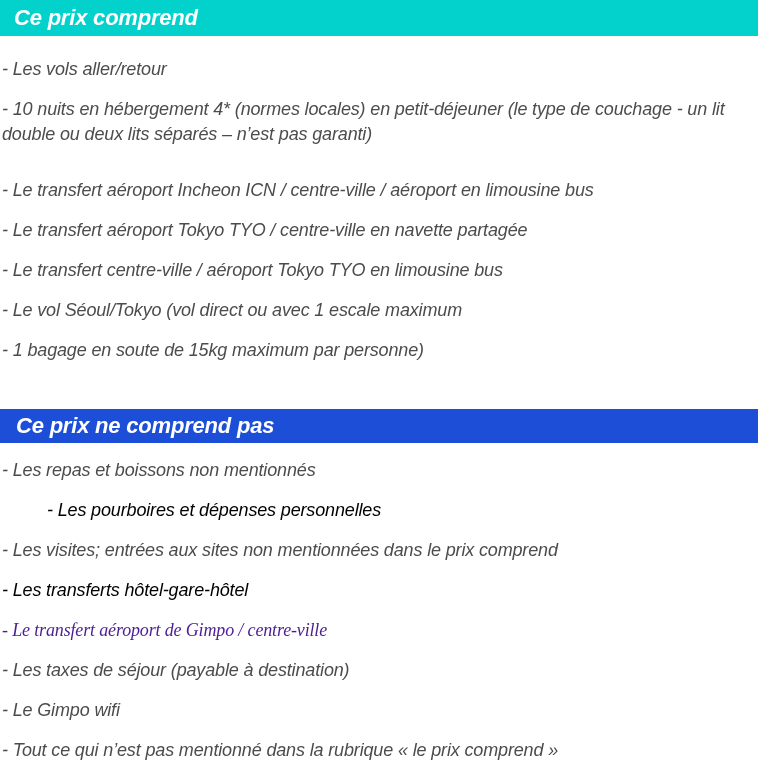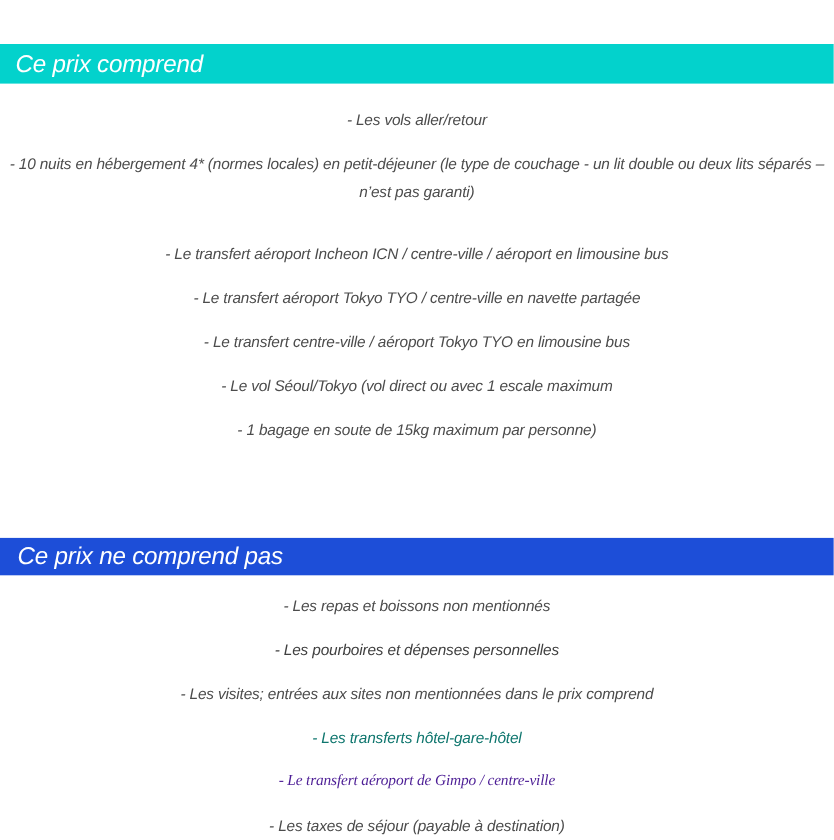--- a/index.html
+++ b/index.html
@@ -21,50 +21,48 @@
     background: #ffffff;
   }
   .section {
     width: 100%;
   }
   .section-header {
     width: 100%;
     box-sizing: border-box;
     background: #03d2cc;
     color: #ffffff;
-    font-weight: normal;
+    font-weight: bold;
     font-style: italic;
     font-size: 22px;
     line-height: 22px;
     letter-spacing: -0.2px;
     white-space: nowrap;
-    margin-top: 40px;
   }
   .section-header.first {
     height: 36px;
     padding: 7px 0 7px 14px;
   }
   .section-header.second {
     height: 34px;
     padding: 6px 0 6px 16px;
   }
   .section-body {
     width: 100%;
     box-sizing: border-box;
     padding: 0 2px 0 2px;
   }
   .list-item {
     font-style: italic;
-    font-size: 14px;
+    font-size: 18px;
     line-height: 25px;
     color: #4c4c4c;
     letter-spacing: -0.15px;
     margin: 0;
     padding: 0;
-    text-align: center;
   }
   .spacer-after-first-section {
     height: 46px;
   }
   .gap-top-body-1 {
     height: 21px;
   }
   .gap-top-body-2 {
     height: 15px;
   }
@@ -101,28 +99,29 @@
   </div>
 
   <div class="spacer-after-first-section"></div>
 
   <div class="section">
     <div class="section-header second" style="background: #1d4ed8; color: rgb(255, 255, 255);">Ce prix ne comprend pas</div>
     <div class="gap-top-body-2"></div>
     <div class="section-body">
       <p class="list-item" style="color: rgb(76, 76, 76);">- Les repas et boissons non mentionnés</p>
       <div class="item-gap"></div>
-      <p class="list-item" style="color: #404040;">- Les pourboires et dépenses personnelles</p>
+      <p class="list-item" style="color: #000000; margin-left: 45px;">- Les pourboires et dépenses personnelles</p>
       <div class="item-gap"></div>
       <p class="list-item" style="color: rgb(76, 76, 76);">- Les visites; entrées aux sites non mentionnées dans le prix comprend</p>
       <div class="item-gap"></div>
-      <p class="list-item" style="color: #0f766e;">- Les transferts hôtel-gare-hôtel</p>
+      <p class="list-item" style="color: #000000;">- Les transferts hôtel-gare-hôtel</p>
       <div class="item-gap"></div>
       <p class="list-item" style="color: #4c1d95; font-family: Liberation Serif, serif;">- Le transfert aéroport de Gimpo / centre-ville</p>
       <div class="item-gap"></div>
       <p class="list-item" style="color: rgb(76, 76, 76);">- Les taxes de séjour (payable à destination)</p>
       <div class="item-gap"></div>
       <p class="list-item" style="color: rgb(76, 76, 76);">- Le Gimpo wifi</p>
       <div class="item-gap"></div>
+      <p class="list-item" style="color: rgb(76, 76, 76);">- Tout ce qui n’est pas mentionné dans la rubrique « le prix comprend »</p>
     </div>
   </div>
 
 </div>
 
 </body></html>

